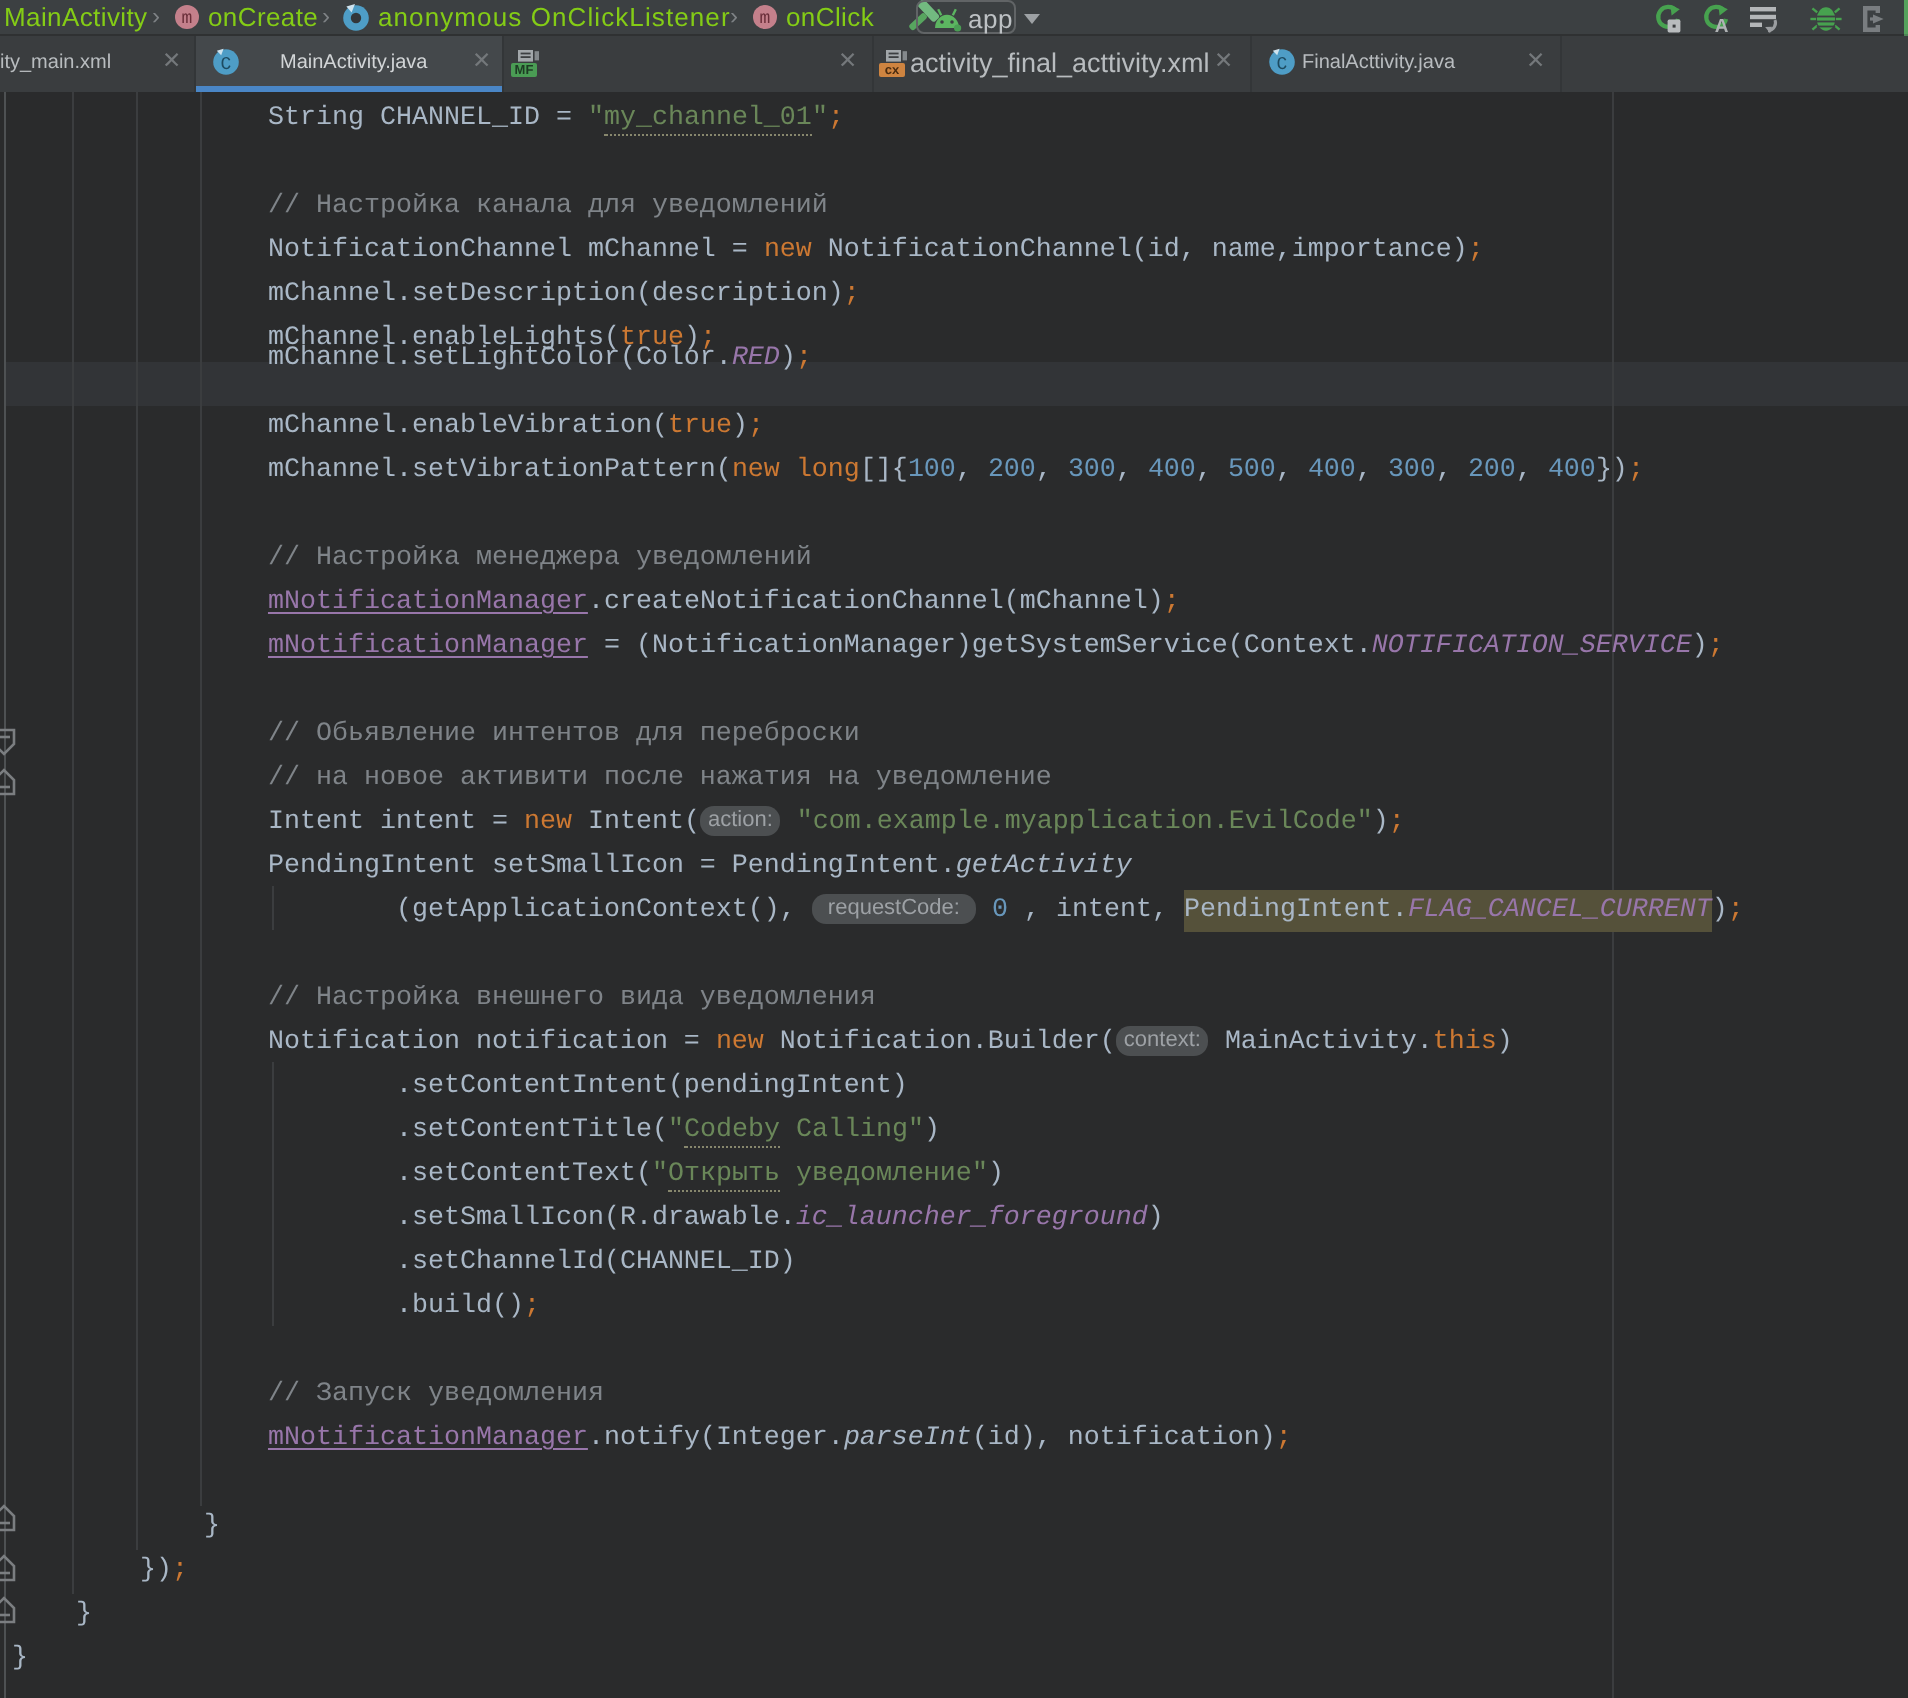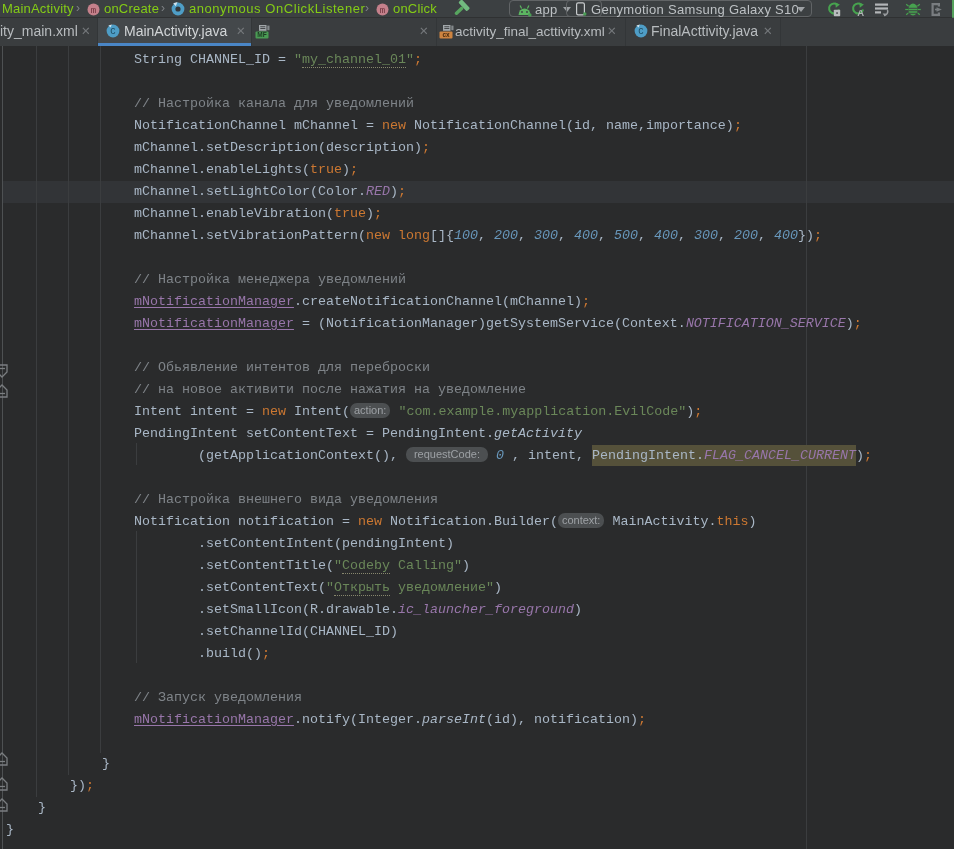--- a/index.html
+++ b/index.html
@@ -7,32 +7,32 @@
 .topbar { position:absolute; left:0; top:0; width:954px; height:18px; background:#3C4042; border-bottom:1px solid #2F3132; }
 .bc { position:absolute; top:0; height:18px; line-height:18px; font-size:13px; letter-spacing:0.2px; color:#84cc16; white-space:nowrap; }
 .sep { position:absolute; top:0; height:18px; line-height:17px; font-size:12px; color:#7e8285; }
 .bicon { position:absolute; top:2px; }
 .ticon { position:absolute; top:2px; }
 .ddbox { position:absolute; top:0px; height:17px; border:1px solid #616466; border-radius:4px; }
 .ddtext { position:absolute; top:0; height:15px; line-height:15px; font-size:13px; letter-spacing:0.3px; color:#BDC1C4; white-space:nowrap; }
 .dartk { position:absolute; width:0; height:0; border-left:4.5px solid transparent; border-right:4.5px solid transparent; border-top:5px solid #9DA1A4; }
 .tabbar { position:absolute; left:0; top:18px; width:954px; height:28px; background:#3A3D3F; }
 .tab { position:absolute; top:0; height:28px; }
-.tabtext { position:absolute; top:0; height:28px; line-height:27px; font-size:14px; letter-spacing:0px; color:#B8BCBF; white-space:nowrap; }
+.tabtext { position:absolute; top:0; height:28px; line-height:27px; font-size:10px; letter-spacing:0px; color:#B8BCBF; white-space:nowrap; }
 .tabx { position:absolute; top:0; height:28px; line-height:26px; font-size:11.5px; color:#74787B; }
 .tabicon { position:absolute; top:6px; }
 .tabsep { position:absolute; top:0; width:1px; height:28px; background:#333638; }
 .editor { position:absolute; left:0; top:46px; width:954px; height:803px; background:#2A2B2C; }
 .ln { position:absolute; left:0; padding-left:6px; height:22px; line-height:22px; font-family:"Liberation Mono",monospace; font-size:13.33px; white-space:pre; }
 .p { color:#A9B7C6; }
 .c { color:#7F8489; }
 .k { color:#CC7832; }
 .s { color:#6A8759; }
 .sd { border-bottom:1px dotted #87876d; }
-.n { color:#6897BB;font-style:italic; }
+.n { color:#6897BB; }
 .sf { color:#9876AA; font-style:italic; }
 .sm { color:#A9B7C6; font-style:italic; }
 .u { color:#9876AA; text-decoration:underline; text-underline-offset:2px; }
 .pill { display:inline-block; background:#4C4F51; color:#9DA1A5; border-radius:7px; font-family:"Liberation Sans",sans-serif; font-size:11px; height:15px; line-height:15px; padding:0 4px; vertical-align:1px; }
 .hl { background:#55513A; padding:3px 0;text-align:right; }
 .vg { position:absolute; width:1px; background:#3B3D3F; }
 .curline { position:absolute; left:2px; top:135px; width:952px; height:22px; background:#323437; }
 </style></head>
 <body>
 <div class="editor">
@@ -43,30 +43,30 @@
   <div class="vg" style="left:100px;top:0;height:707px"></div>
   <div class="vg" style="left:136px;top:397px;height:22px"></div>
   <div class="vg" style="left:136px;top:485px;height:132px"></div>
   <div class="vg" style="left:806px;top:0;height:803px"></div>
   <div style="position:relative">
       <div class="ln" style="top:3px">                <span class="p">String CHANNEL_ID = </span><span class="s">"</span><span class="s sd">my_channel_01</span><span class="s">"</span><span class="k">;</span></div>
 <div class="ln" style="top:47px">                <span class="c">// Настройка канала для уведомлений</span></div>
 <div class="ln" style="top:69px">                <span class="p">NotificationChannel mChannel = </span><span class="k">new</span><span class="p"> NotificationChannel(id, name,importance)</span><span class="k">;</span></div>
 <div class="ln" style="top:91px">                <span class="p">mChannel.setDescription(description)</span><span class="k">;</span></div>
 <div class="ln" style="top:113px">                <span class="p">mChannel.enableLights(</span><span class="k">true</span><span class="p">)</span><span class="k">;</span></div>
-<div class="ln" style="top:135px">                <span class="p">mChannel.setLightColor(Color.</span><span class="sf">RED</span><span class="p">)</span><span class="k">;</span></div>
+<div class="ln" style="top:123px">                <span class="p">mChannel.setLightColor(Color.</span><span class="sf">RED</span><span class="p">)</span><span class="k">;</span></div>
 <div class="ln" style="top:157px">                <span class="p">mChannel.enableVibration(</span><span class="k">true</span><span class="p">)</span><span class="k">;</span></div>
 <div class="ln" style="top:179px">                <span class="p">mChannel.setVibrationPattern(</span><span class="k">new</span><span class="p"> </span><span class="k">long</span><span class="p">[]{</span><span class="n">100</span><span class="p">, </span><span class="n">200</span><span class="p">, </span><span class="n">300</span><span class="p">, </span><span class="n">400</span><span class="p">, </span><span class="n">500</span><span class="p">, </span><span class="n">400</span><span class="p">, </span><span class="n">300</span><span class="p">, </span><span class="n">200</span><span class="p">, </span><span class="n">400</span><span class="p">})</span><span class="k">;</span></div>
 <div class="ln" style="top:223px">                <span class="c">// Настройка менеджера уведомлений</span></div>
 <div class="ln" style="top:245px">                <span class="u">mNotificationManager</span><span class="p">.createNotificationChannel(mChannel)</span><span class="k">;</span></div>
 <div class="ln" style="top:267px">                <span class="u">mNotificationManager</span><span class="p"> = (NotificationManager)getSystemService(Context.</span><span class="sf">NOTIFICATION_SERVICE</span><span class="p">)</span><span class="k">;</span></div>
 <div class="ln" style="top:311px">                <span class="c">// Обьявление интентов для переброски</span></div>
 <div class="ln" style="top:333px">                <span class="c">// на новое активити после нажатия на уведомление</span></div>
 <div class="ln" style="top:355px">                <span class="p">Intent intent = </span><span class="k">new</span><span class="p"> Intent(</span><span class="pill">action:</span><span class="p"> </span><span class="s">"com.example.myapplication.EvilCode"</span><span class="p">)</span><span class="k">;</span></div>
-<div class="ln" style="top:377px">                <span class="p">PendingIntent setContentText = PendingIntent.</span><span class="sm">getActivity</span></div>
+<div class="ln" style="top:377px">                <span class="p">PendingIntent setSmallIcon = PendingIntent.</span><span class="sm">getActivity</span></div>
 <div class="ln" style="top:399px">                        <span class="p">(getApplicationContext(), </span><span class="pill" style="padding:0 8px">requestCode:</span><span class="p"> </span><span class="n">0</span><span class="p"> , intent, </span><span class="hl"><span class="p">PendingIntent.</span><span class="sf">FLAG_CANCEL_CURRENT</span></span><span class="p">)</span><span class="k">;</span></div>
 <div class="ln" style="top:443px">                <span class="c">// Настройка внешнего вида уведомления</span></div>
 <div class="ln" style="top:465px">                <span class="p">Notification notification = </span><span class="k">new</span><span class="p"> Notification.Builder(</span><span class="pill">context:</span><span class="p"> </span><span class="p">MainActivity.</span><span class="k">this</span><span class="p">)</span></div>
 <div class="ln" style="top:487px">                        <span class="p">.setContentIntent(pendingIntent)</span></div>
 <div class="ln" style="top:509px">                        <span class="p">.setContentTitle(</span><span class="s">"</span><span class="s sd">Codeby</span><span class="s"> Calling</span><span class="s">"</span><span class="p">)</span></div>
 <div class="ln" style="top:531px">                        <span class="p">.setContentText(</span><span class="s">"</span><span class="s sd">Открыть</span><span class="s"> уведомление</span><span class="s">"</span><span class="p">)</span></div>
 <div class="ln" style="top:553px">                        <span class="p">.setSmallIcon(R.drawable.</span><span class="sf">ic_launcher_foreground</span><span class="p">)</span></div>
 <div class="ln" style="top:575px">                        <span class="p">.setChannelId(CHANNEL_ID)</span></div>
 <div class="ln" style="top:597px">                        <span class="p">.build()</span><span class="k">;</span></div>
 <div class="ln" style="top:641px">                <span class="c">// Запуск уведомления</span></div>
@@ -117,39 +117,31 @@
         <circle cx="6.5" cy="6.5" r="6" fill="#C4808B"></circle>
         <text x="6.5" y="9.6" font-size="9" font-family="Liberation Mono, monospace" fill="#6b2f3a" text-anchor="middle">m</text>
       </svg></span>
   <span class="bc" style="left:393px">onClick</span>
   <span style="position:absolute;left:452px;top:0px"><svg width="21" height="19" viewBox="0 0 21 19">
         <g transform="rotate(47 10 9)">
           <rect x="2.6" y="2.6" width="12.4" height="4.6" rx="1.4" fill="#72BA80"></rect>
           <rect x="7.6" y="7.2" width="3.4" height="10.4" rx="1.4" fill="#57A55F"></rect>
         </g>
       </svg></span>
-  <div class="ddbox" style="left:509px;width:93px">
+  <div class="ddbox" style="left:458px;width:50px">
     <span style="position:absolute;left:7px;top:2px"><svg width="15" height="13" viewBox="0 0 15 13">
           <path d="M1.5 11 a6 6.6 0 0 1 12 0 Z" fill="#5CB661"></path>
           <line x1="4.6" y1="4.6" x2="3.1" y2="1.6" stroke="#5CB661" stroke-width="1.2"></line>
           <line x1="10.4" y1="4.6" x2="11.9" y2="1.6" stroke="#5CB661" stroke-width="1.2"></line>
           <circle cx="5" cy="8" r="0.9" fill="#3C4042"></circle>
           <circle cx="10" cy="8" r="0.9" fill="#3C4042"></circle>
           <circle cx="12.8" cy="11" r="1.8" fill="#4a9e54"></circle>
         </svg></span>
     <span class="ddtext" style="left:25px;top:1px">app</span>
     <span class="dartk" style="left:53px;top:6px"></span>
-  </div>
-  <div class="ddbox" style="left:566px;width:246px">
-    <span style="position:absolute;left:8px;top:1px"><svg width="12" height="14" viewBox="0 0 12 14">
-          <rect x="1.6" y="0.8" width="7.8" height="12" rx="1.6" fill="none" stroke="#C9CCCE" stroke-width="1.2"></rect>
-          <circle cx="9.8" cy="12" r="1.7" fill="#4a9e54"></circle>
-        </svg></span>
-    <span class="ddtext" style="left:24px;top:1px">Genymotion Samsung Galaxy S10</span>
-    <span class="dartk" style="left:230px;top:6px"></span>
   </div>
   <span class="ticon" style="left:826px"><svg width="15" height="15" viewBox="0 0 15 15">
         <path d="M11.9 3.2 A5 5 0 1 0 13 7.5" fill="none" stroke="#47A24F" stroke-width="2.1"></path>
         <path d="M9.2 0.4 L13.9 2.6 L9.8 5.8 Z" fill="#47A24F"></path>
         <rect x="7.8" y="7.8" width="6.4" height="6.4" rx="0.8" fill="#B9BCBE"></rect>
         <rect x="10.3" y="10.3" width="1.5" height="1.5" fill="#3a3d3f"></rect>
       </svg></span>
   <span class="ticon" style="left:850px"><svg width="15" height="15" viewBox="0 0 15 15">
         <path d="M11.9 3.2 A5 5 0 1 0 13 7.5" fill="none" stroke="#47A24F" stroke-width="2.1"></path>
         <path d="M9.2 0.4 L13.9 2.6 L9.8 5.8 Z" fill="#47A24F"></path>
@@ -191,21 +183,21 @@
     <span class="tabtext" style="left:0px">ity_main.xml</span>
     <span class="tabx" style="left:81px">✕</span>
   </div>
   <div class="tabsep" style="left:97px"></div>
   <div class="tab" style="left:98px;width:153px;background:#44484B">
     <span class="tabicon" style="left:8px"><svg width="14" height="14" viewBox="0 0 14 14">
           <circle cx="7" cy="7" r="6.4" fill="#4E9DC6"></circle>
           <text x="7" y="10.4" font-size="9" font-family="Liberation Mono, monospace" fill="#1d4b61" text-anchor="middle">C</text>
           <path d="M2.4 1.4 L5.8 0.4 L4.6 3.6 Z" fill="#cfe3ee"></path>
         </svg></span>
-    <span class="tabtext" style="left:26px;color:#D2D5D7">MainActivity.java</span>
+    <span class="tabtext" style="left:42px;color:#D2D5D7">MainActivity.java</span>
     <span class="tabx" style="left:138px">✕</span>
     <div style="position:absolute;left:0;bottom:0;width:153px;height:3px;background:#4A86C6"></div>
   </div>
   <div class="tabsep" style="left:251px"></div>
   <div class="tab" style="left:252px;width:184px">
     <span class="tabicon" style="left:3px"><svg width="15" height="15" viewBox="0 0 15 15">
           <rect x="4" y="1" width="7.5" height="5.8" fill="#A2A7AA"></rect>
           <rect x="5.3" y="2.3" width="5" height="0.9" fill="#3c3f41"></rect>
           <rect x="5.3" y="4.1" width="5" height="0.9" fill="#3c3f41"></rect>
           <rect x="12.3" y="1.6" width="2.2" height="4.6" fill="#84898C"></rect>

